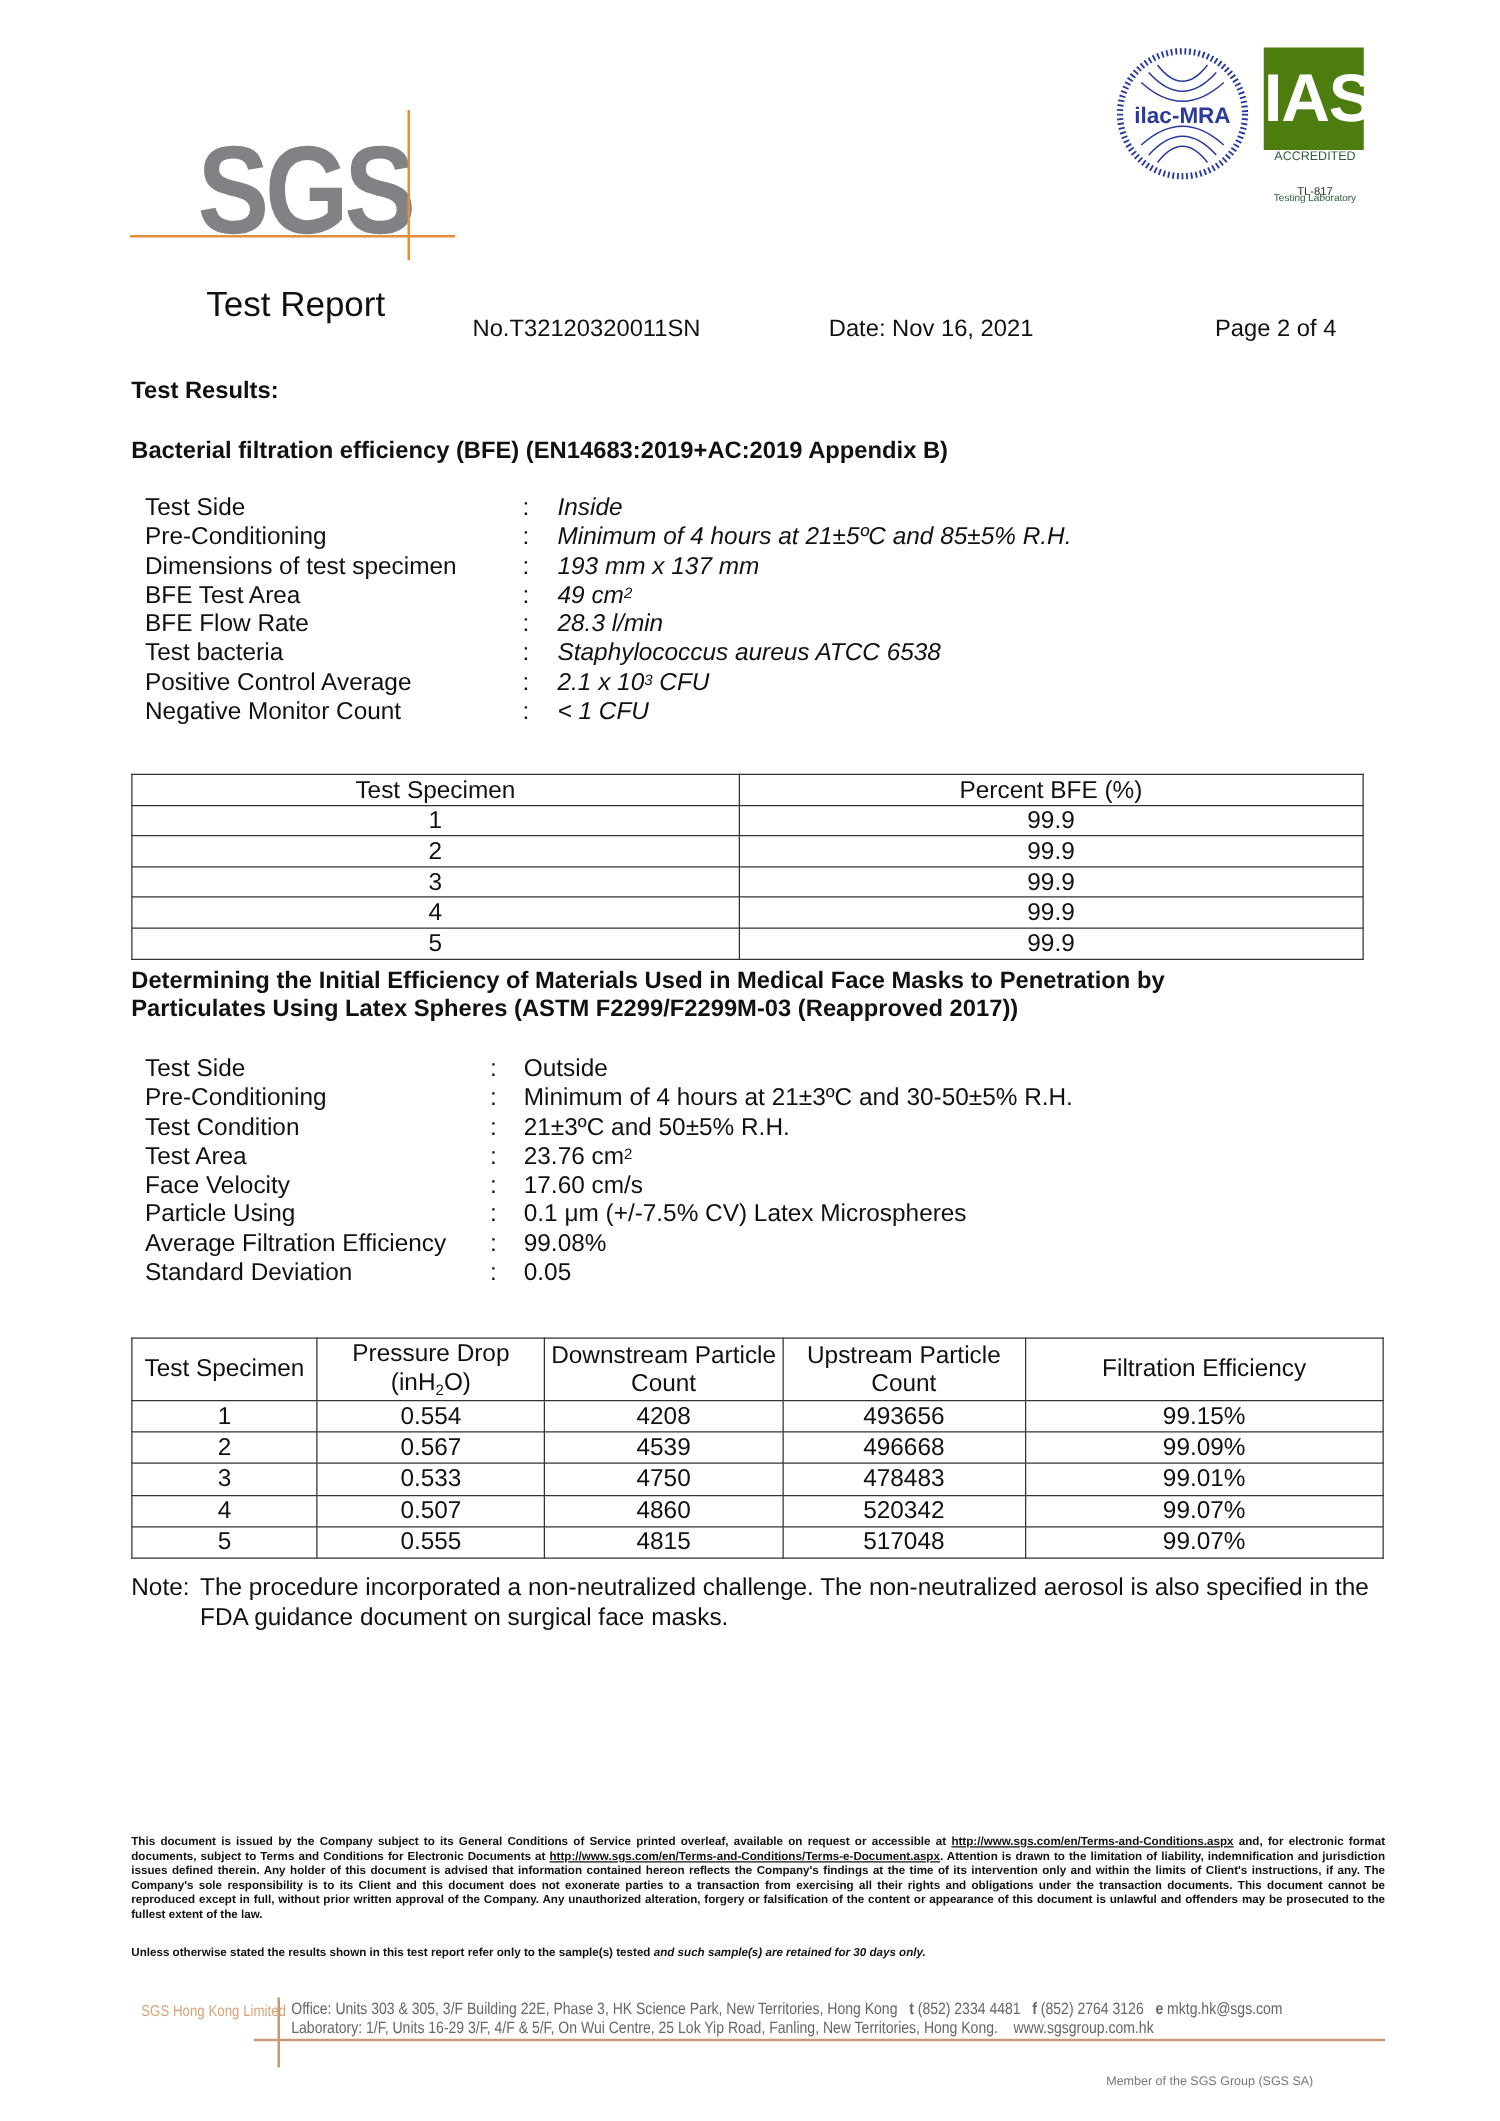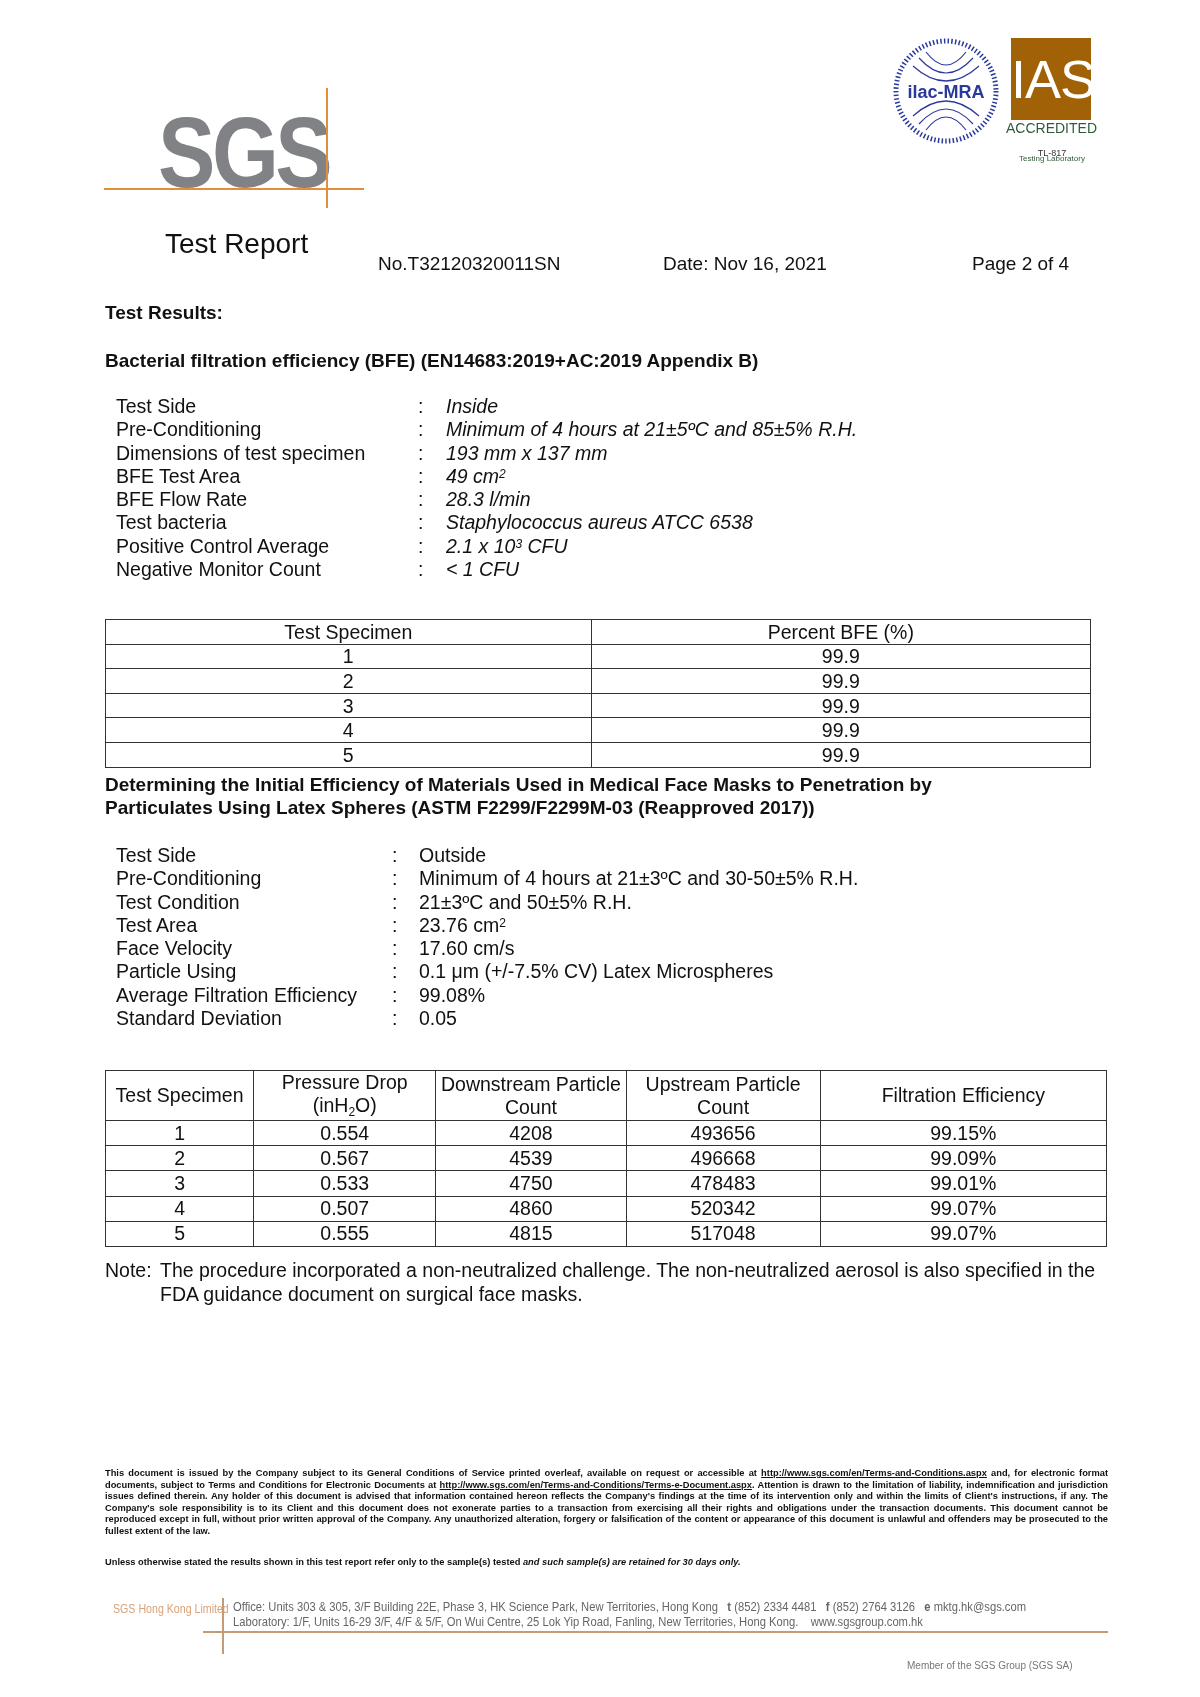--- a/index.html
+++ b/index.html
@@ -6,22 +6,22 @@
   html, body { width: 1200px; height: 1697px; background: #ffffff; }
   body { position: relative; font-family: "Liberation Sans", sans-serif; color: #111; overflow: hidden; }
 
   
   .sgs-logo { position: absolute; left: 104px; top: 88px; width: 260px; height: 120px; }
   .sgs-text { position: absolute; left: 54px; top: 14px; font-family: "Liberation Sans", sans-serif; font-weight: bold; font-size: 100px; color: #818285; letter-spacing: -4px; transform: scaleX(0.86); transform-origin: left top; line-height: 1; }
   .sgs-hline { position: absolute; left: 0; top: 100px; width: 260px; height: 2px; background: #e28f3c; }
   .sgs-vline { position: absolute; left: 222px; top: 0; width: 2px; height: 120px; background: #e28f3c; }
 
   .ilac { position: absolute; left: 893px; top: 38px; width: 106px; height: 106px; }
-  .ias { position: absolute; left: 1011px; top: 38px; width: 80px; height: 82px; background: #a16207; color: #fff; font-weight: normal; font-size: 54px; text-align: center; line-height: 82px; letter-spacing: -1px; }
-  .ias-acc { position: absolute; left: 1006px; top: 120px; width: 92px; text-align: left; color: #2f5b39; font-size: 14px; letter-spacing: 0px; }
+  .ias { position: absolute; left: 1011px; top: 38px; width: 80px; height: 82px; background: #4d7c0f; color: #fff; font-weight: bold; font-size: 54px; text-align: center; line-height: 82px; letter-spacing: -1px; }
+  .ias-acc { position: absolute; left: 1006px; top: 120px; width: 92px; text-align: center; color: #2f5b39; font-size: 10px; letter-spacing: 0px; }
   .ias-lab { position: absolute; left: 1006px; top: 137px; width: 92px; text-align: center; color: #2f5b39; font-size: 8px; margin-top: 17px; }
   .ias-tl { position: absolute; left: 1006px; top: 148px; width: 92px; text-align: center; color: #333; font-size: 9px; }
 
   
   .report-title { position: absolute; left: 165px; top: 228px; font-size: 28px; font-weight: normal; }
   .report-no { position: absolute; left: 378px; top: 253px; font-size: 19px; }
   .report-date { position: absolute; left: 663px; top: 253px; font-size: 19px; }
   .report-page { position: absolute; left: 972px; top: 253px; font-size: 19px; }
 
   .h-bold { position: absolute; left: 105px; font-size: 19px; font-weight: bold; }
@@ -58,21 +58,21 @@
   .disclaimer a { color: #111; text-decoration: underline; }
   .retention { position: absolute; left: 105px; top: 1557px; font-size: 9.3px; font-weight: bold; }
   .retention i { font-style: italic; }
 
   
   .footer-company { position: absolute; left: 113px; top: 1602px; font-size: 12.5px; color: #d9a278; transform: scaleX(0.85); transform-origin: left; }
   .footer-vline { position: absolute; left: 222px; top: 1598px; width: 1.5px; height: 56px; background: #c59a74; }
   .footer-hline { position: absolute; left: 203px; top: 1631px; width: 905px; height: 1.5px; background: #c59a74; }
   .footer-addr { position: absolute; left: 233px; top: 1599px; font-size: 13.2px; line-height: 15px; color: #666; white-space: nowrap; transform: scaleX(0.85); transform-origin: left; }
   .footer-addr b { color: #666; }
-  .member { position: absolute; left: 885px; top: 1660px; font-size: 10px; color: #777; margin-left: 22px; }
+  .member { position: absolute; left: 885px; top: 1660px; font-size: 10px; color: #777; }
 </style>
 </head>
 <body>
 
 <div class="sgs-logo">
   <div class="sgs-text">SGS</div>
   <div class="sgs-hline"></div>
   <div class="sgs-vline"></div>
 </div>
 

